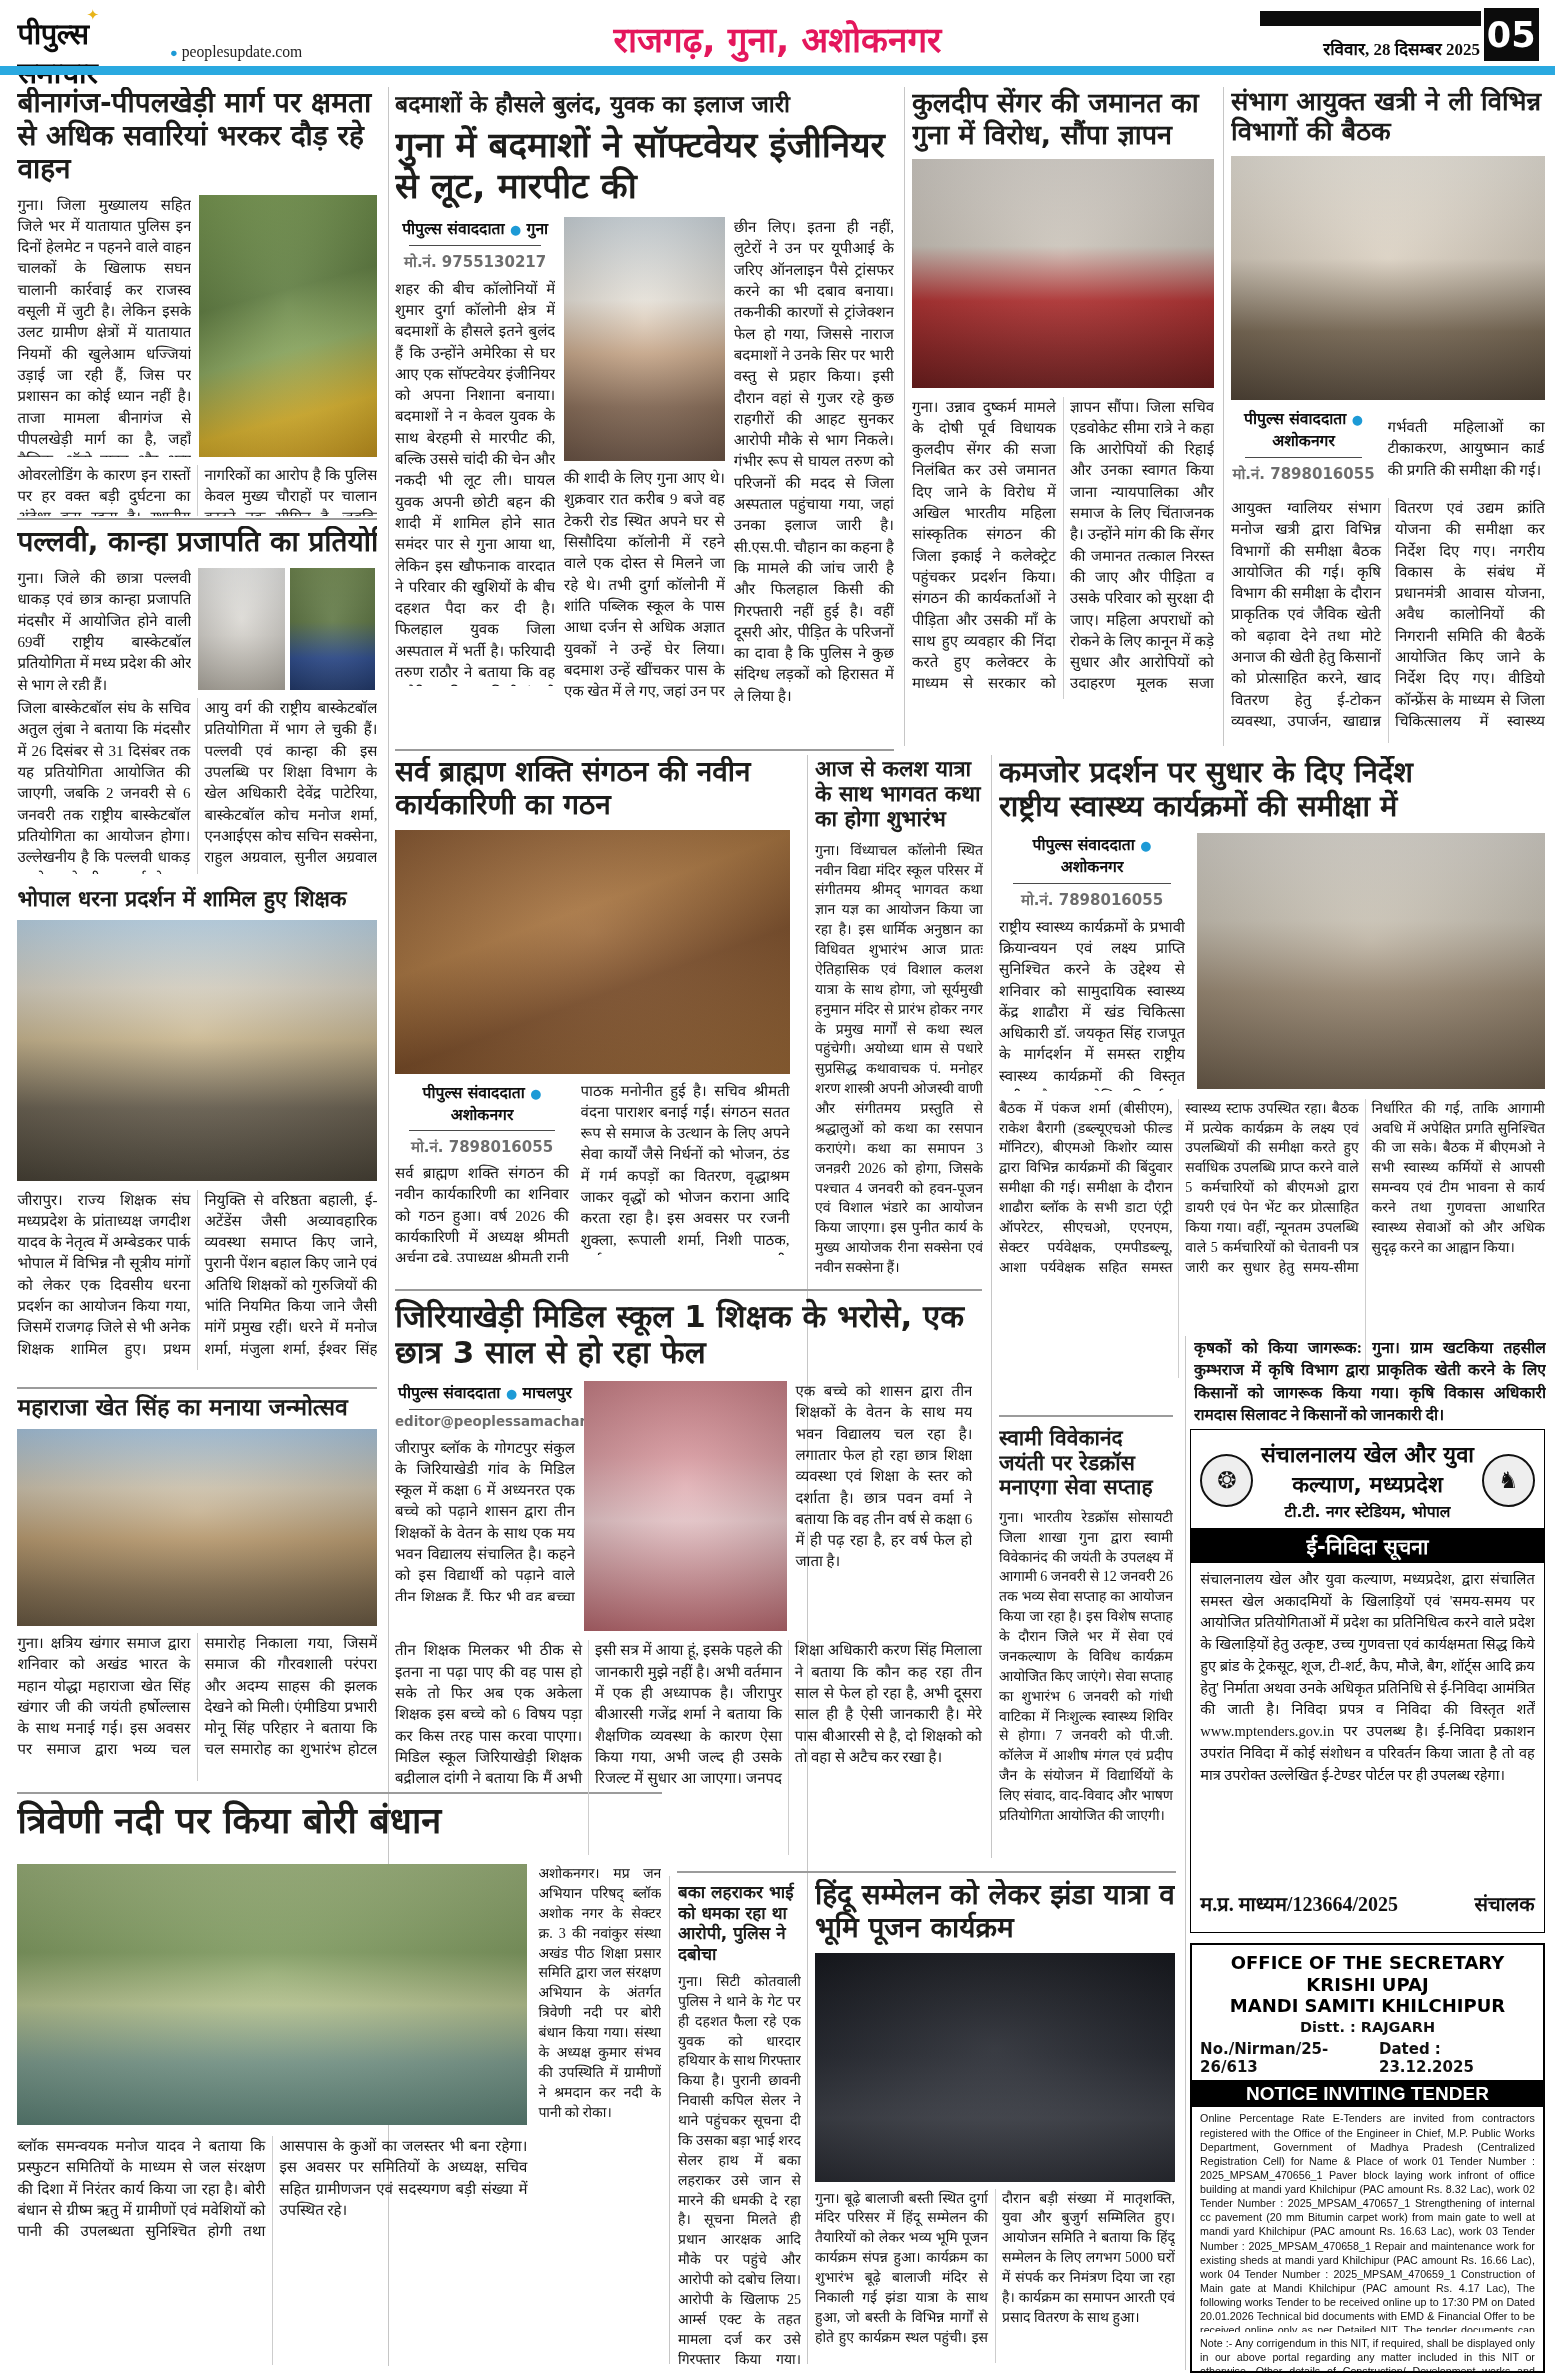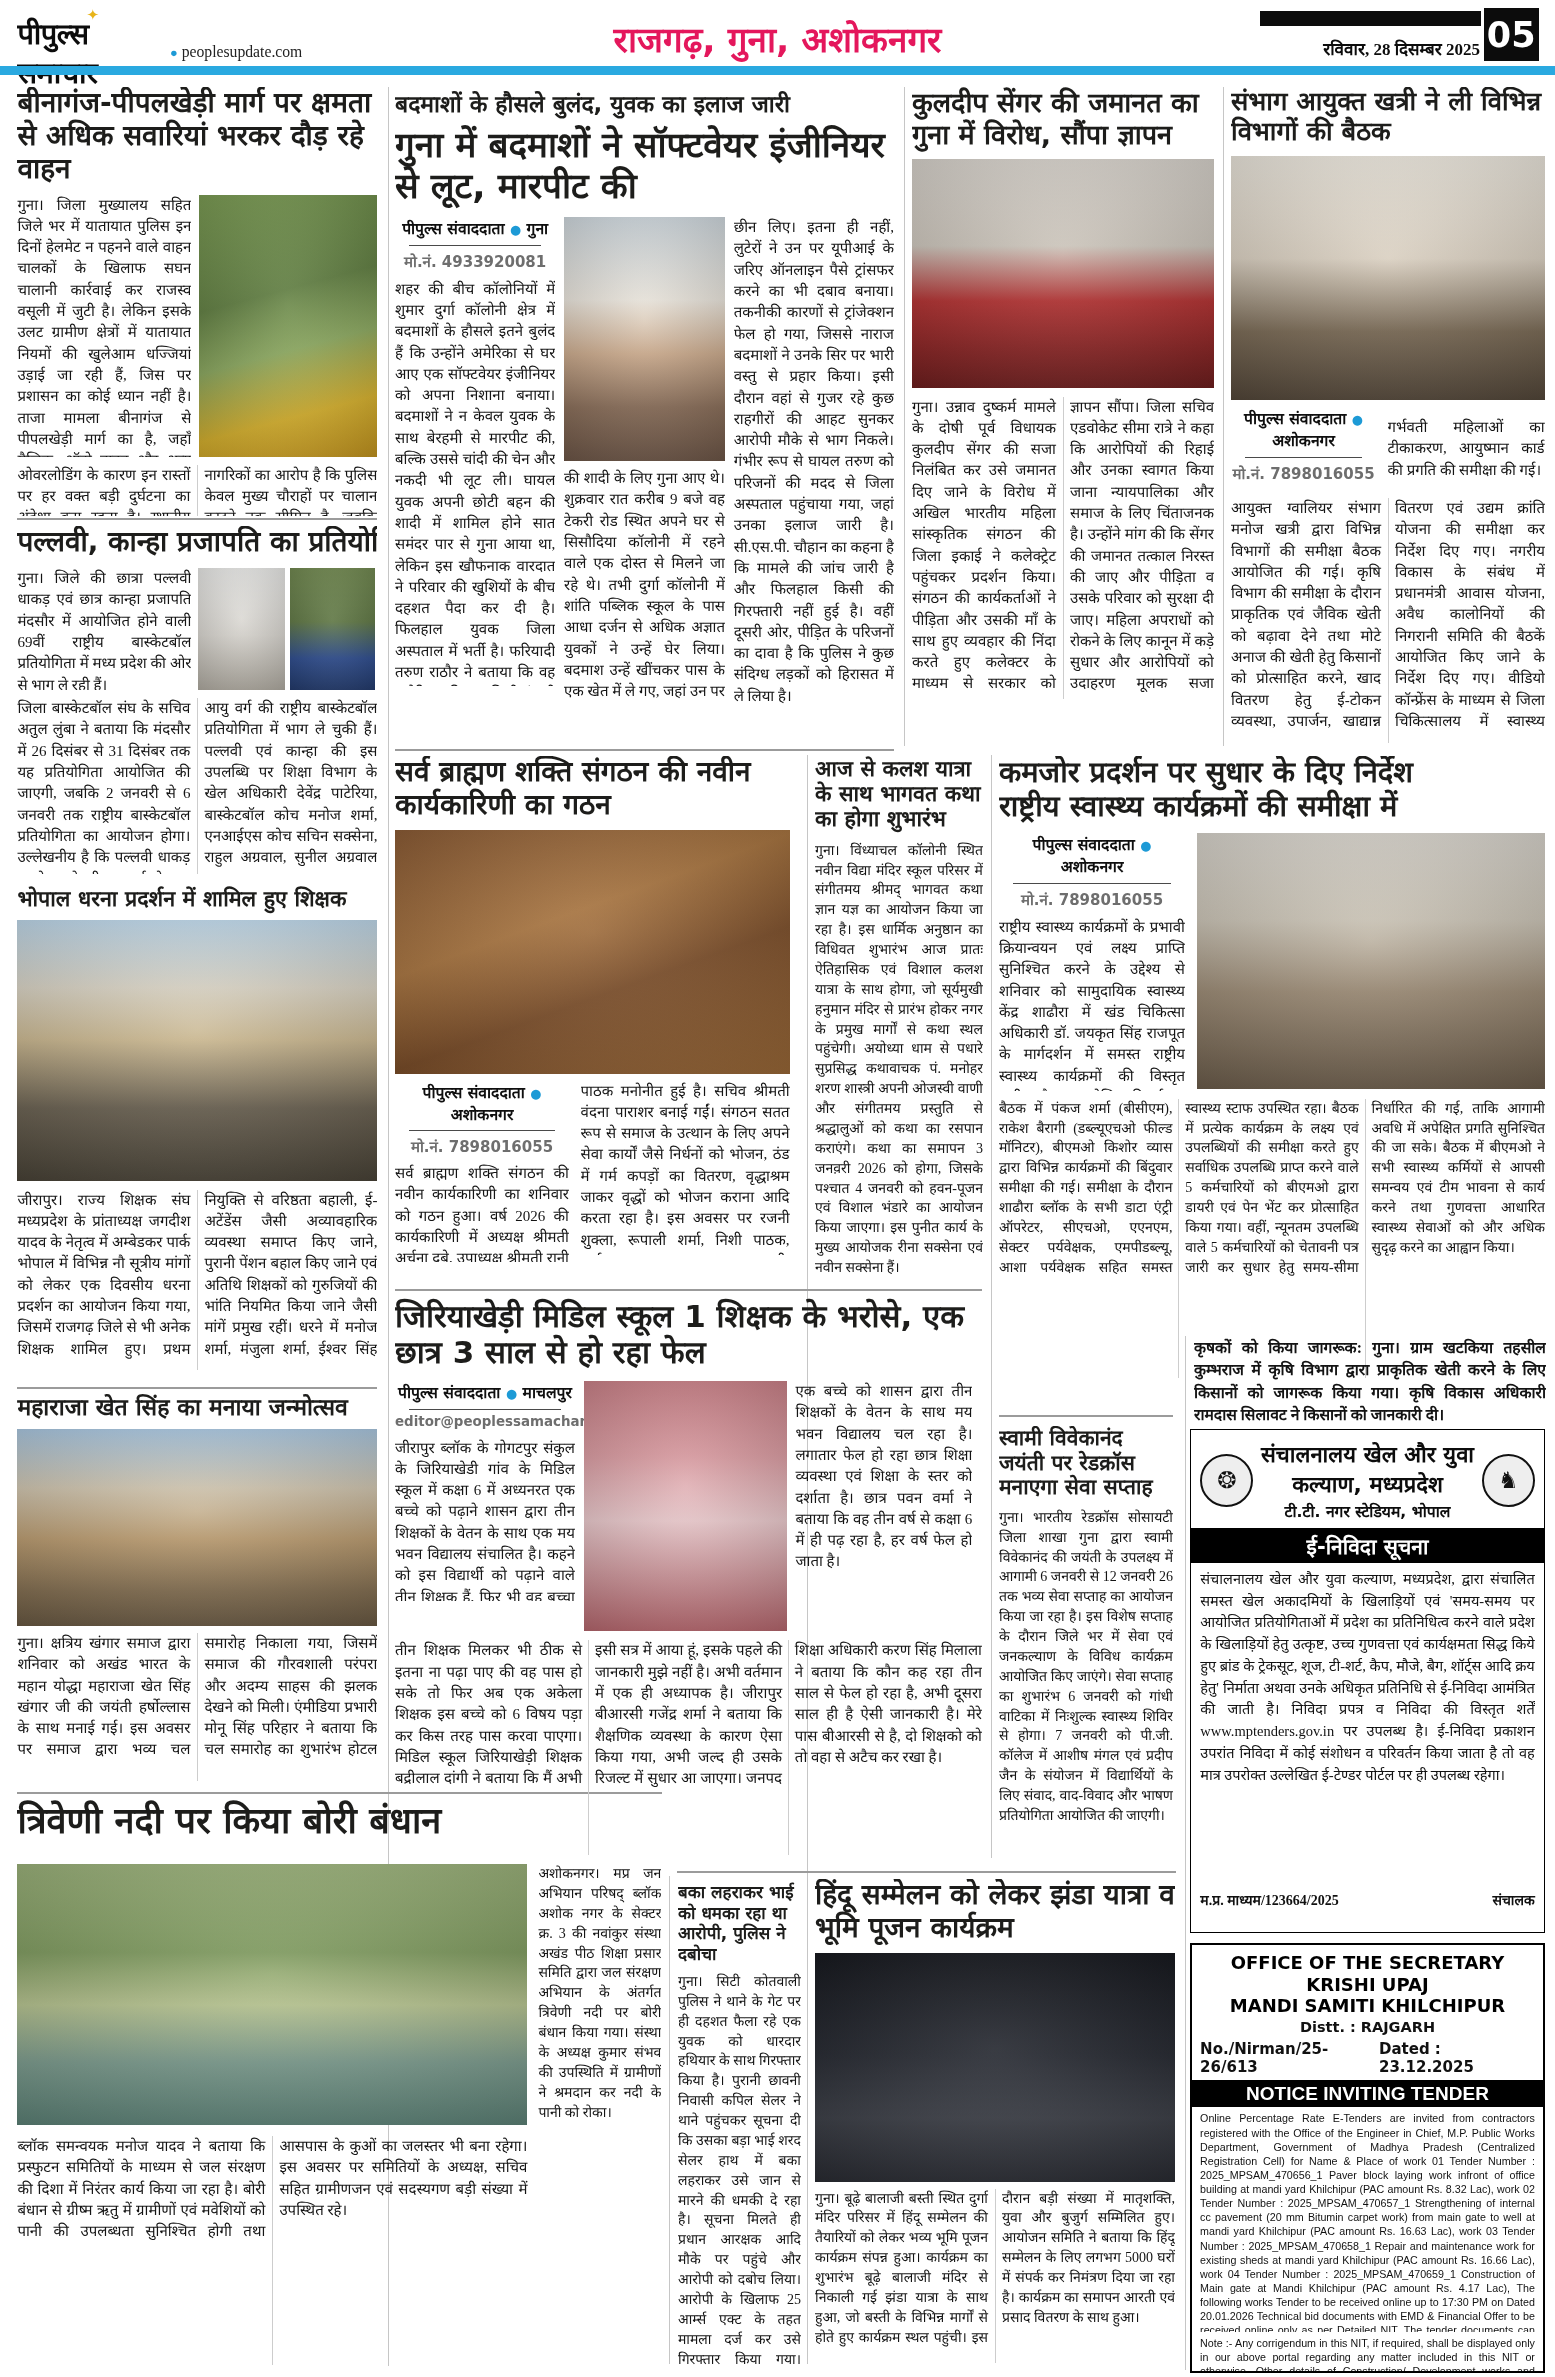--- a/index.html
+++ b/index.html
@@ -53,21 +53,21 @@
   .vr { position:absolute; width:0.6px; background:#c6c6c6; }
   
   .notice { position:absolute; border:1.7px solid #000; background:#fff; padding:8.1px 9.3px; overflow:hidden; }
   .not-head { display:flex; align-items:center; gap:5.8px; }
   .logo { width:53px; height:53px; border-radius:50%; border:2.3px solid #111; flex:0 0 auto;
           display:flex; align-items:center; justify-content:center; font-size:23px; color:#111; background:#eee; }
   .not-title { flex:1; text-align:center; font-family:"DejaVu Sans", sans-serif; font-weight:bold; color:#0c0c0c; }
   .not-bar { background:#000; color:#fff; text-align:center; font-family:"DejaVu Sans", sans-serif; font-weight:bold;
              font-size:21px; padding:3.5px 0; margin:5.8px -9.3px; }
   .not-body { font-size:14.5px; line-height:1.5; text-align:justify; }
-  .not-foot { display:flex; justify-content:space-between; font-weight:bold; font-size:14px; margin-top:7px; }
+  .not-foot { display:flex; justify-content:space-between; font-weight:bold; font-size:20px; margin-top:7px; }
   .nit-title { text-align:center; font-family:"DejaVu Sans", sans-serif; font-weight:bold; font-size:18px; line-height:1.2; color:#000; }
   .nit-dist { text-align:center; font-family:"DejaVu Sans", sans-serif; font-weight:bold; font-size:14.5px; margin-top:2.3px; }
   .nit-row { display:flex; justify-content:space-between; font-family:"DejaVu Sans", sans-serif; font-weight:bold; font-size:15px; margin-top:4.6px; }
   .nit-body { font-family:"Liberation Sans", sans-serif; font-size:10.7px; line-height:1.32; text-align:justify; }
   .nit-bar { background:#000; color:#fff; text-align:center; font-family:"Liberation Sans", sans-serif; font-weight:bold;
              font-size:19px; padding:2.3px 0; margin:4.6px -8.1px; }
   .bold { font-weight:bold; }
 </style>
 </head>
 <body>
@@ -147,21 +147,21 @@
     <div class="kicker">बदमाशों के हौसले बुलंद, युवक का इलाज जारी</div>
     <h2 class="hl" style="font-size:35px;">गुना में बदमाशों ने सॉफ्टवेयर इंजीनियर से लूट, मारपीट की</h2>
     <div class="row" style="margin-top:10.5px;">
       <div style="width:161px;">
         <div class="byline">
           <span>पीपुल्स संवाददाता</span>
           <span class="dot">●</span>
           <span>गुना</span>
         </div>
         <div class="brule"></div>
-        <div class="phone">मो.नं. 4933920081</div>
+        <div class="phone">मो.नं. 9755130217</div>
         <div class="body" style="margin-top:8.1px;height:407px;overflow:hidden;">शहर की बीच कॉलोनियों में शुमार दुर्गा कॉलोनी क्षेत्र में बदमाशों के हौसले इतने बुलंद हैं कि उन्होंने अमेरिका से घर आए एक सॉफ्टवेयर इंजीनियर को अपना निशाना बनाया। बदमाशों ने न केवल युवक के साथ बेरहमी से मारपीट की, बल्कि उससे चांदी की चेन और नकदी भी लूट ली। घायल युवक अपनी छोटी बहन की शादी में शामिल होने सात समंदर पार से गुना आया था, लेकिन इस खौफनाक वारदात ने परिवार की खुशियों के बीच दहशत पैदा कर दी है। फिलहाल युवक जिला अस्पताल में भर्ती है। फरियादी तरुण राठौर ने बताया कि वह अमेरिका की एक निजी कंपनी में कार्यरत हैं और हाल ही में अपनी छोटी बहन</div>
       </div>
       <div style="width:161px;margin-left:8.7px;">
         <div class="photo ph-hospital" style="width:161px;height:244px;"></div>
         <div class="body" style="margin-top:7px;height:232px;overflow:hidden;">की शादी के लिए गुना आए थे। शुक्रवार रात करीब 9 बजे वह टेकरी रोड स्थित अपने घर से सिसौदिया कॉलोनी में रहने वाले एक दोस्त से मिलने जा रहे थे। तभी दुर्गा कॉलोनी में शांति पब्लिक स्कूल के पास आधा दर्जन से अधिक अज्ञात युवकों ने उन्हें घेर लिया। बदमाश उन्हें खींचकर पास के एक खेत में ले गए, जहां उन पर जानलेवा हमला कर दिया गया। वारदात के दौरान बदमाशों ने तरुण के गले से दो चांदी की चैन और जेब में रखे 5,000 रुपये नकद</div>
       </div>
       <div style="width:161px;margin-left:8.7px;">
         <div class="body" style="height:488px;overflow:hidden;">छीन लिए। इतना ही नहीं, लुटेरों ने उन पर यूपीआई के जरिए ऑनलाइन पैसे ट्रांसफर करने का भी दबाव बनाया। तकनीकी कारणों से ट्रांजेक्शन फेल हो गया, जिससे नाराज बदमाशों ने उनके सिर पर भारी वस्तु से प्रहार किया। इसी दौरान वहां से गुजर रहे कुछ राहगीरों की आहट सुनकर आरोपी मौके से भाग निकले। गंभीर रूप से घायल तरुण को परिजनों की मदद से जिला अस्पताल पहुंचाया गया, जहां उनका इलाज जारी है। सी.एस.पी. चौहान का कहना है कि मामले की जांच जारी है और फिलहाल किसी की गिरफ्तारी नहीं हुई है। वहीं दूसरी ओर, पीड़ित के परिजनों का दावा है कि पुलिस ने कुछ संदिग्ध लड़कों को हिरासत में ले लिया है।</div>
       </div>
     </div>

